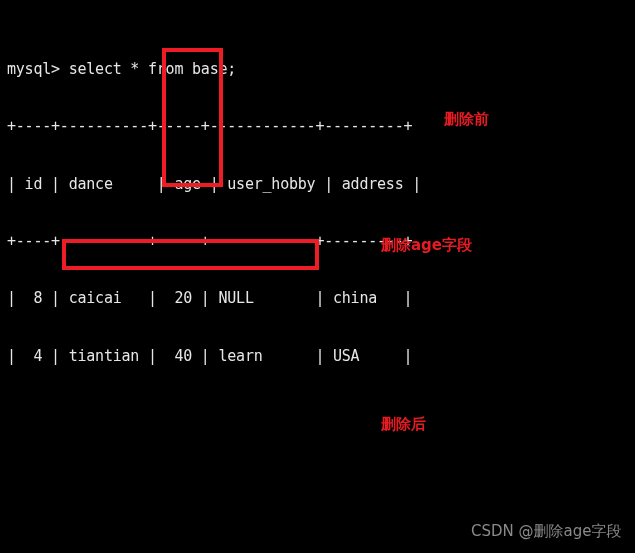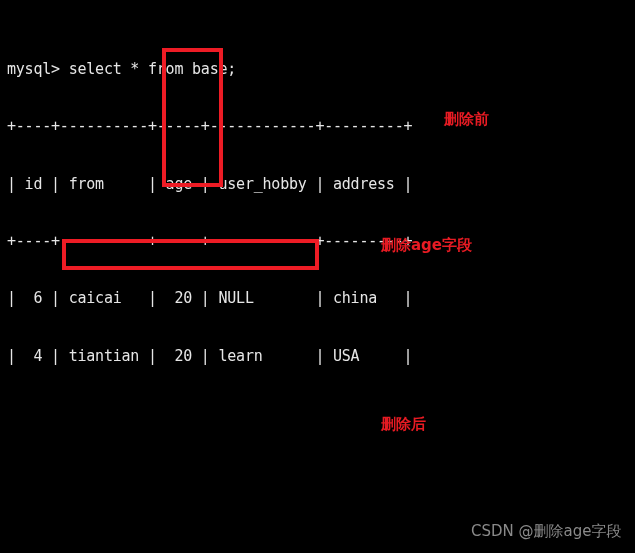--- a/index.html
+++ b/index.html
@@ -80,24 +80,24 @@
   }
 </style>
 </head>
 <body>
 
 <div id="terminal">
 
   <div class="term-lines">
     <div>mysql&gt; select * from base;</div>
     <div>+----+----------+-----+------------+---------+</div>
-    <div>| id | from     | age | user_hobby | address |</div>
+    <div>| id | dance     | age | user_hobby | address |</div>
     <div>+----+----------+-----+------------+---------+</div>
-    <div>|  6 | caicai   |  20 | NULL       | china   |</div>
-    <div>|  4 | tiantian |  20 | learn      | USA     |</div>
+    <div>|  8 | caicai   |  20 | NULL       | china   |</div>
+    <div>|  4 | tiantian |  40 | learn      | USA     |</div>
     
     
     
     
     
     
     
     
     
     

